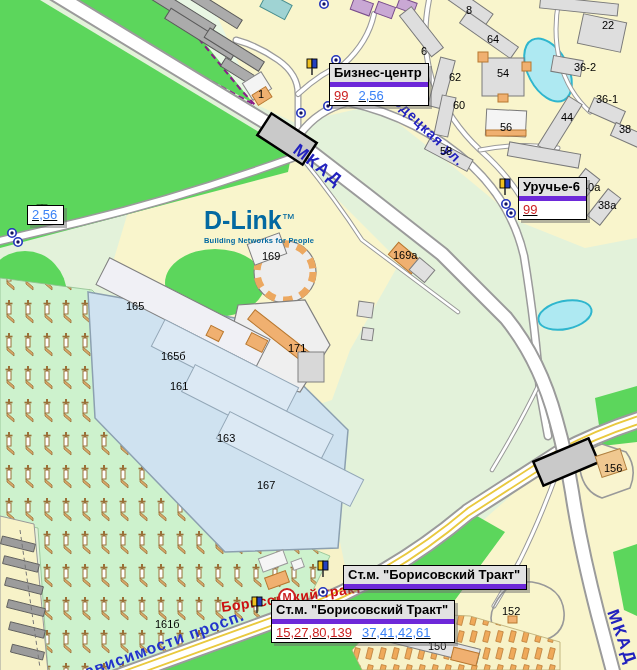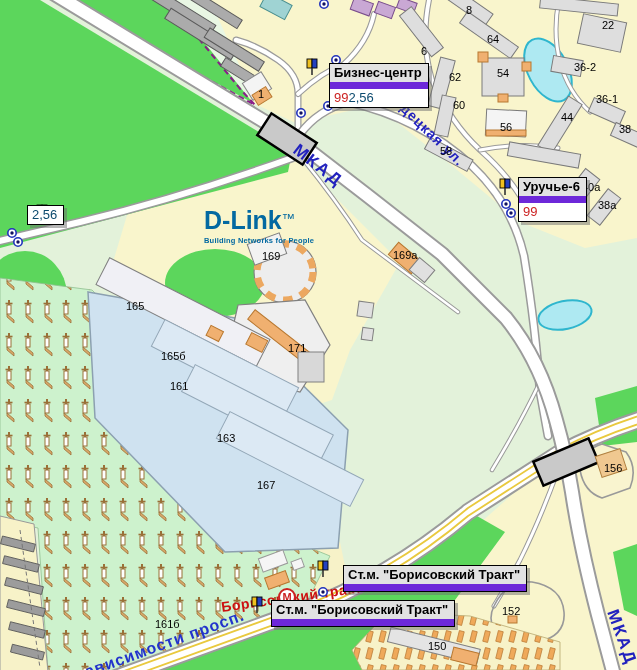--- a/index.html
+++ b/index.html
@@ -7,24 +7,24 @@
          font-family:"Liberation Sans",sans-serif;}
   .stage svg{position:absolute;left:0;top:0;}
   .bnum{font:11px "Liberation Sans",sans-serif;fill:#000;}
   .street{font:bold 17px "Liberation Sans",sans-serif;fill:#2222BE;letter-spacing:2px;}
   .street2{font:bold 14px "Liberation Sans",sans-serif;fill:#2222BE;letter-spacing:1px;}
   .street3{font:bold 16px "Liberation Sans",sans-serif;fill:#2233CC;letter-spacing:1px;}
   .streetred{font:bold 14px "Liberation Sans",sans-serif;fill:#CC1111;letter-spacing:.5px;}
   .mlet{font:bold 11px "Liberation Sans",sans-serif;fill:#CC2222;}
   .tip{position:absolute;z-index:30;border:1px solid #000;background:#fff;white-space:nowrap;
        box-shadow:3px 3px 0 rgba(110,110,110,.5);}
-  .tip .t{background:#E2E2E2;border-bottom:7px solid #6d28d9;padding:1px 6px 2px 4px;
+  .tip .t{background:#E2E2E2;border-bottom:5px solid #6d28d9;padding:1px 6px 2px 4px;
           font:bold 13px "Liberation Sans",sans-serif;color:#000;}
-  .tip .v{padding:1px 6px 2px 4px;font:13px "Liberation Sans",sans-serif;display:flex;}
-  .red{color:#CC2222;} .blue{color:#0c4a6e;} .green{color:#1C9A50;}
+  .tip .v{padding:1px 6px 2px 4px;font:13px "Liberation Sans",sans-serif;display:flex;gap:10px;text-decoration:underline;}
+  .red{color:#CC2222;} .blue{color:#3b82f6;} .green{color:#1C9A50;}
   .dlink{position:absolute;left:204px;top:206px;z-index:25;color:#0369a1;line-height:1;}
   .dl-name{font:bold 25px "Liberation Sans",sans-serif;letter-spacing:0;}
   .dl-tag{font:bold 7.5px "Liberation Sans",sans-serif;margin-top:1px;letter-spacing:.2px;}
 </style>
 </head>
 <body>
 
 <div class="stage">
 <svg width="637" height="670" viewBox="0 0 637 670">
   <defs>
@@ -282,19 +282,23 @@
     <span class="blue">2,56</span>
   </div>
 </div>
 
 <div class="tip" style="left:343px;top:565px">
   <div class="t">Ст.м. "Борисовский Тракт"</div>
 </div>
 
 <div class="tip" style="left:271px;top:600px">
   <div class="t">Ст.м. "Борисовский Тракт"</div>
+  <div class="v">
+    <span class="red">15,27,80,139</span>
+    <span class="blue">37,41,42,61</span>
+  </div>
 </div>
 
 <div class="dlink">
   <span class="dl-name">D-Link</span><sup>™</sup>
   <div class="dl-tag">Building Networks for People</div>
 </div>
 </div>
 
 </body></html>

